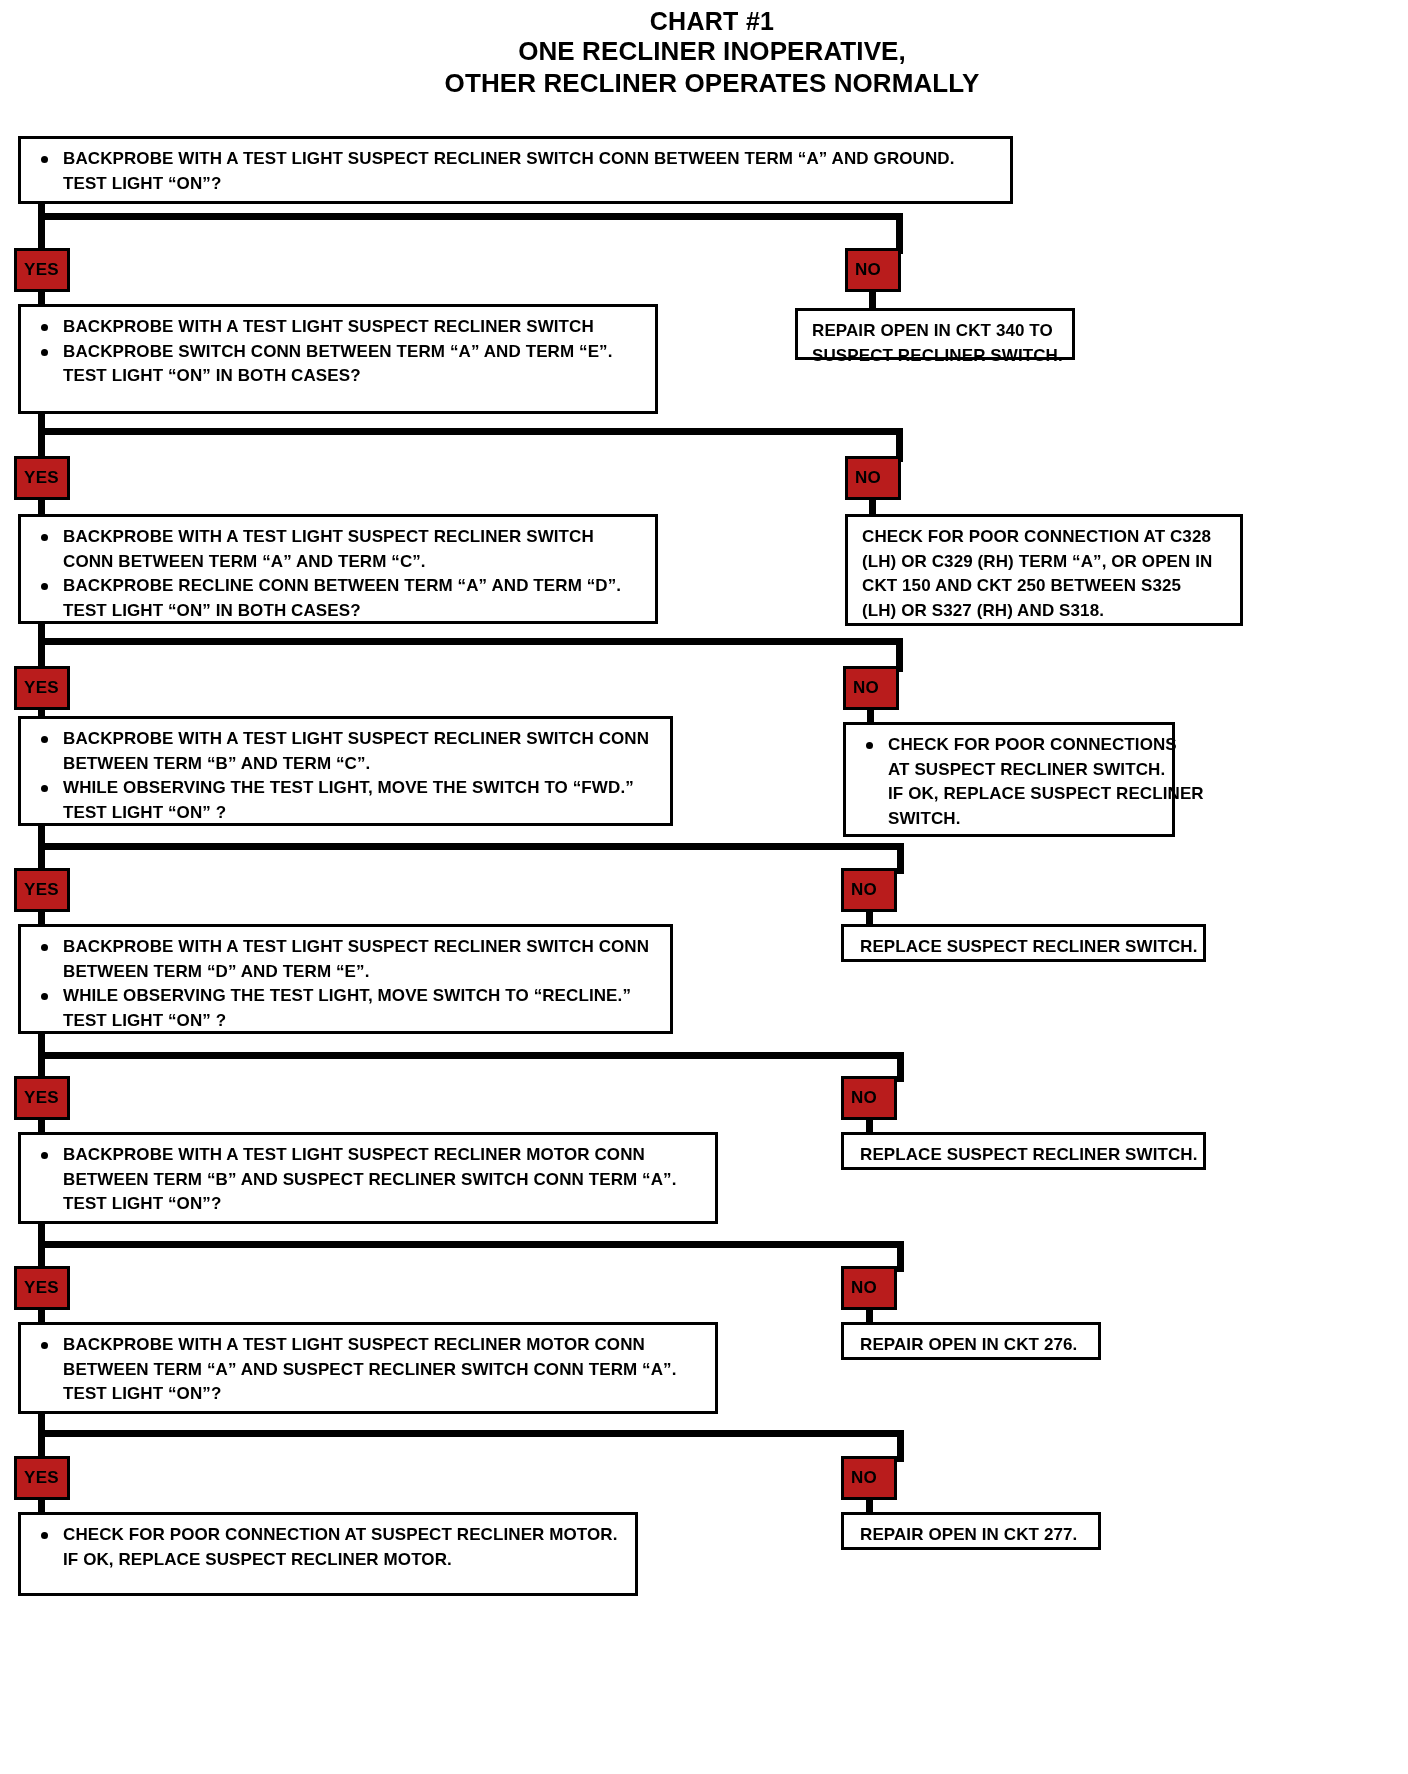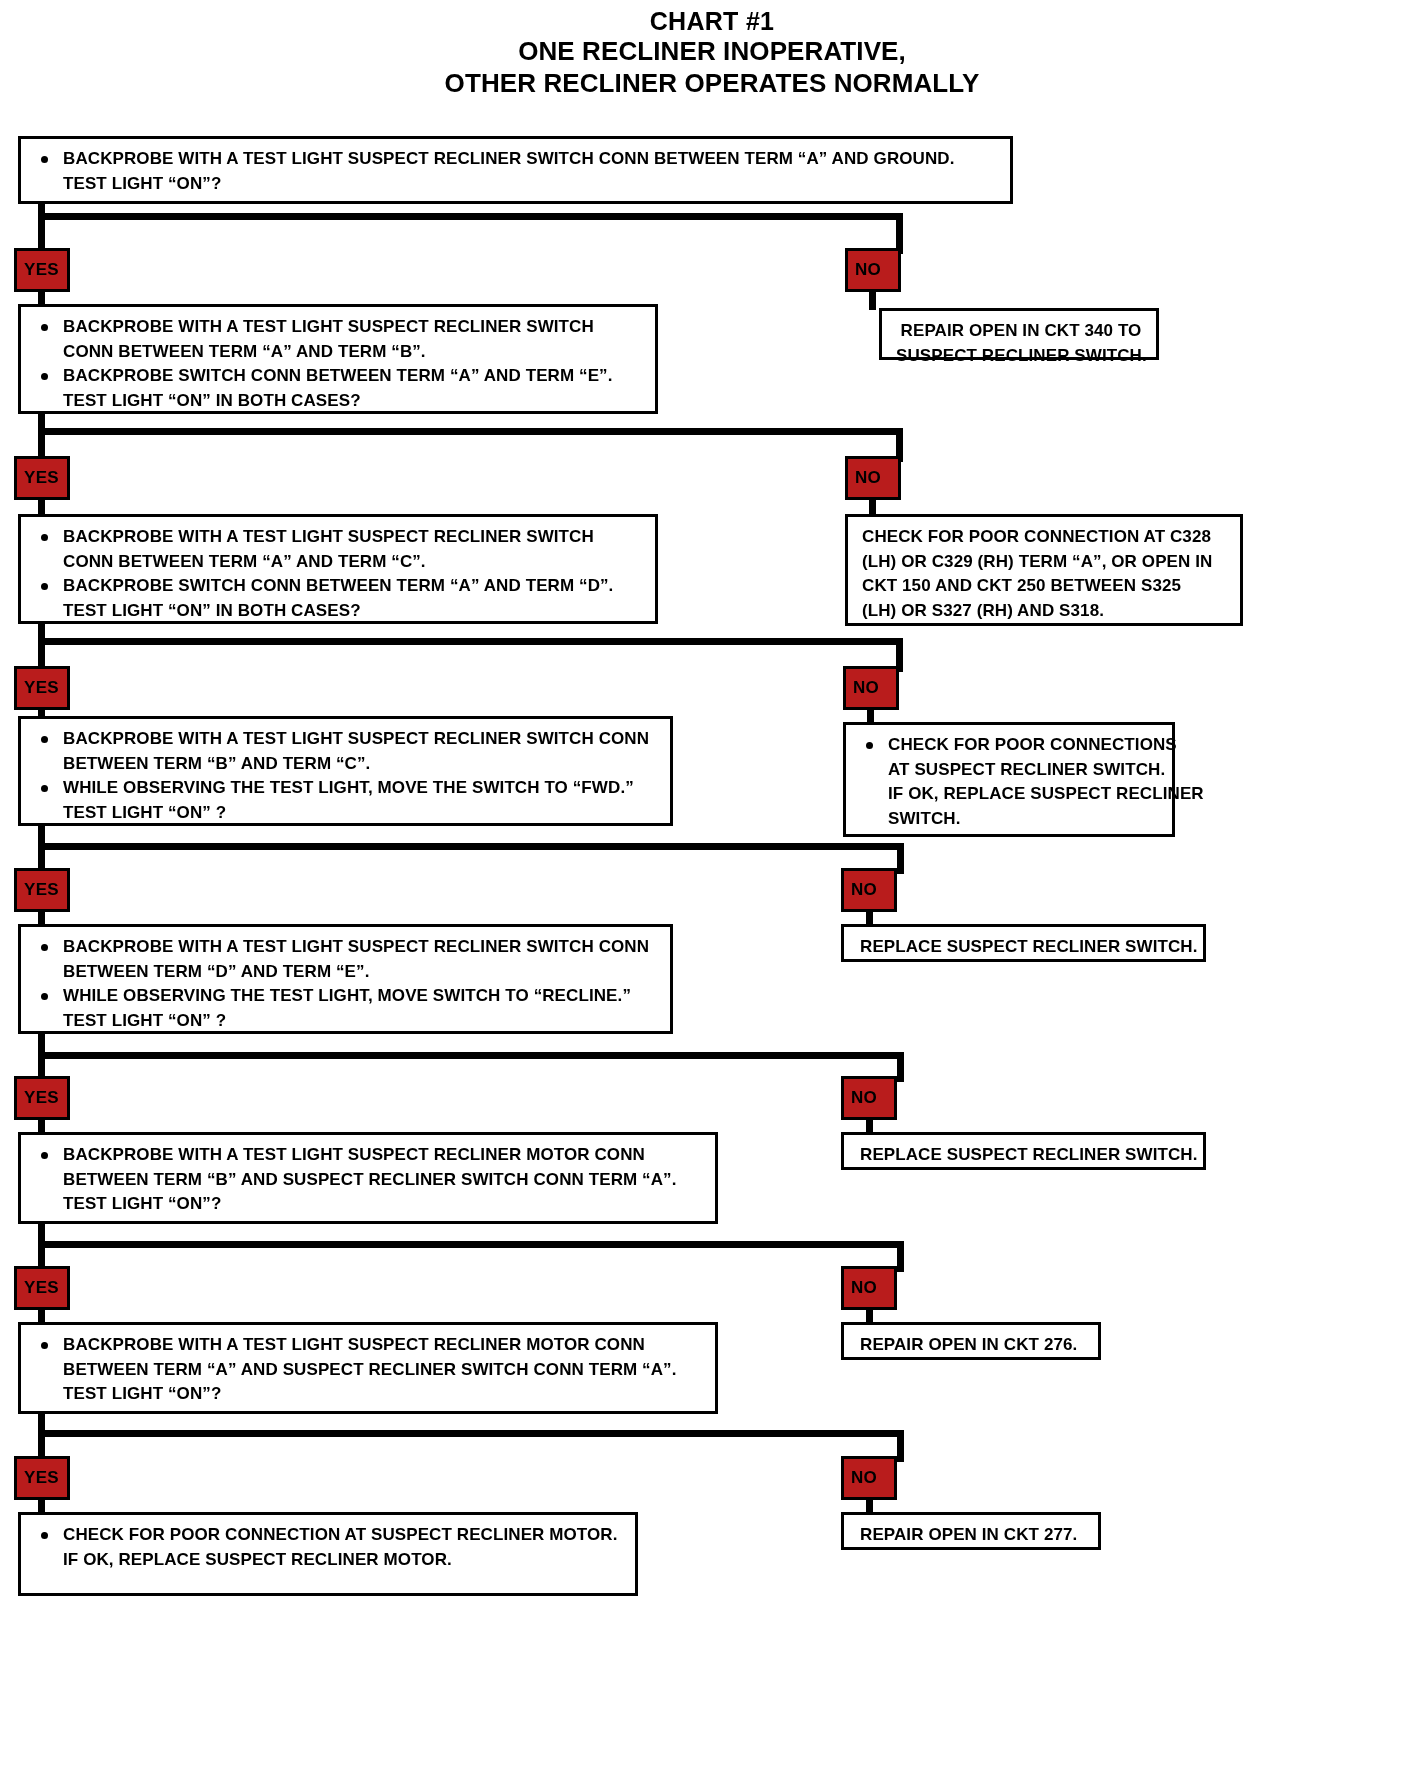--- a/index.html
+++ b/index.html
@@ -130,32 +130,31 @@
   <div class="tag" style="left:14px; top:248px;">
     <span>YES</span>
   </div>
   <div class="tag" style="left:845px; top:248px;">
     <span>NO</span>
   </div>
 
   <div class="conn v" style="left:38px; top:290px; height:20px;"></div>
   <div class="conn v" style="left:869px; top:290px; height:20px;"></div>
 
-  <div class="box" style="left:879px; top:308px; width:280px; height:52px;text-align:center;">
+  <div class="box" style="left:795px; top:308px; width:280px; height:52px;">
     <div class="nobullet" style="padding-left:4px;">
       <div class="line">REPAIR OPEN IN CKT 340 TO</div>
       <div class="line">SUSPECT RECLINER SWITCH.</div>
     </div>
   </div>
 
   <div class="box" style="left:18px; top:304px; width:640px; height:110px;">
     <div class="bullet-item">
       <span class="bullet-dot"></span>
       <div class="line">BACKPROBE WITH A TEST LIGHT SUSPECT RECLINER SWITCH</div>
-      <div class="line">CONN BETWEEN TERM “A” AND TERM “B”.</div>
     </div>
     <div class="bullet-item">
       <span class="bullet-dot"></span>
       <div class="line">BACKPROBE SWITCH CONN BETWEEN TERM “A” AND TERM “E”.</div>
       <div class="line">TEST LIGHT “ON” IN BOTH CASES?</div>
     </div>
   </div>
 
   <div class="conn v" style="left:38px; top:414px; height:48px;"></div>
   <div class="conn h" style="left:38px; top:428px; width:865px;"></div>
@@ -181,21 +180,21 @@
   </div>
 
   <div class="box" style="left:18px; top:514px; width:640px; height:110px;">
     <div class="bullet-item">
       <span class="bullet-dot"></span>
       <div class="line">BACKPROBE WITH A TEST LIGHT SUSPECT RECLINER SWITCH</div>
       <div class="line">CONN BETWEEN TERM “A” AND TERM “C”.</div>
     </div>
     <div class="bullet-item">
       <span class="bullet-dot"></span>
-      <div class="line">BACKPROBE SWITCH CONN BETWEEN TERM “A” AND TERM “D”.</div>
+      <div class="line">BACKPROBE RECLINE CONN BETWEEN TERM “A” AND TERM “D”.</div>
       <div class="line">TEST LIGHT “ON” IN BOTH CASES?</div>
     </div>
   </div>
 
   <div class="conn v" style="left:38px; top:624px; height:48px;"></div>
   <div class="conn h" style="left:38px; top:638px; width:865px;"></div>
   <div class="conn v" style="left:896px; top:638px; height:34px;"></div>
 
   <div class="tag" style="left:14px; top:666px;">
     <span>YES</span>

